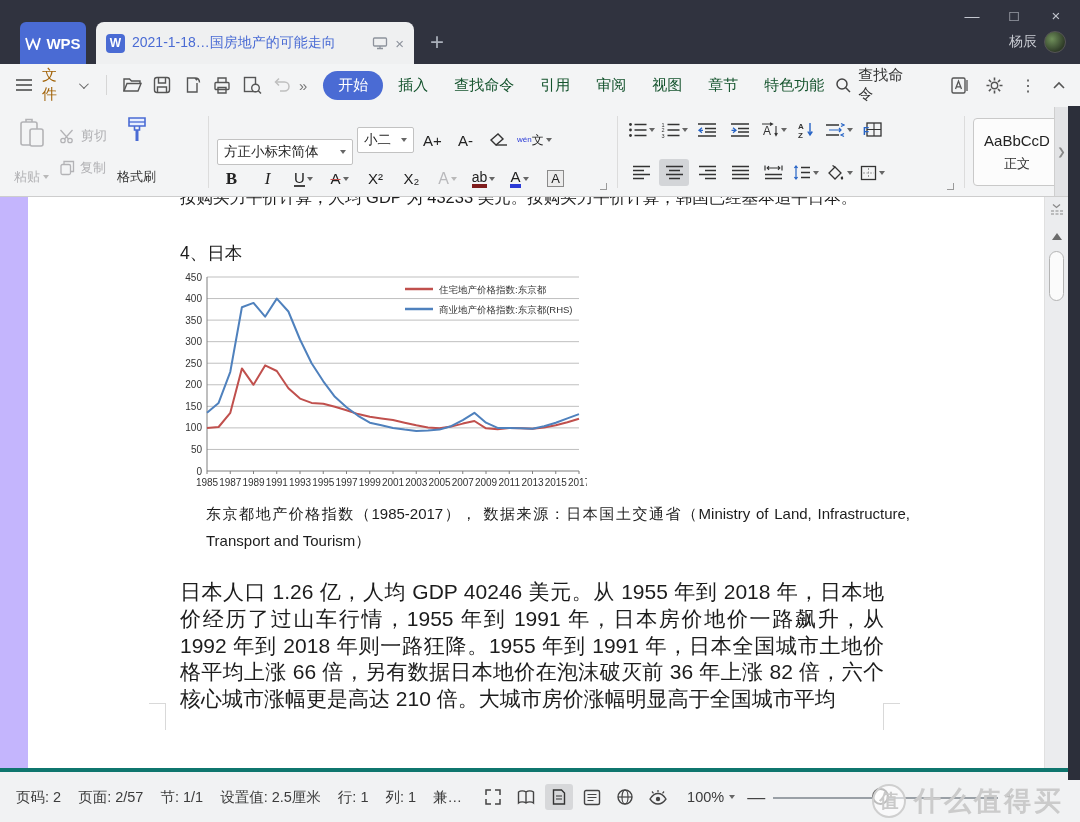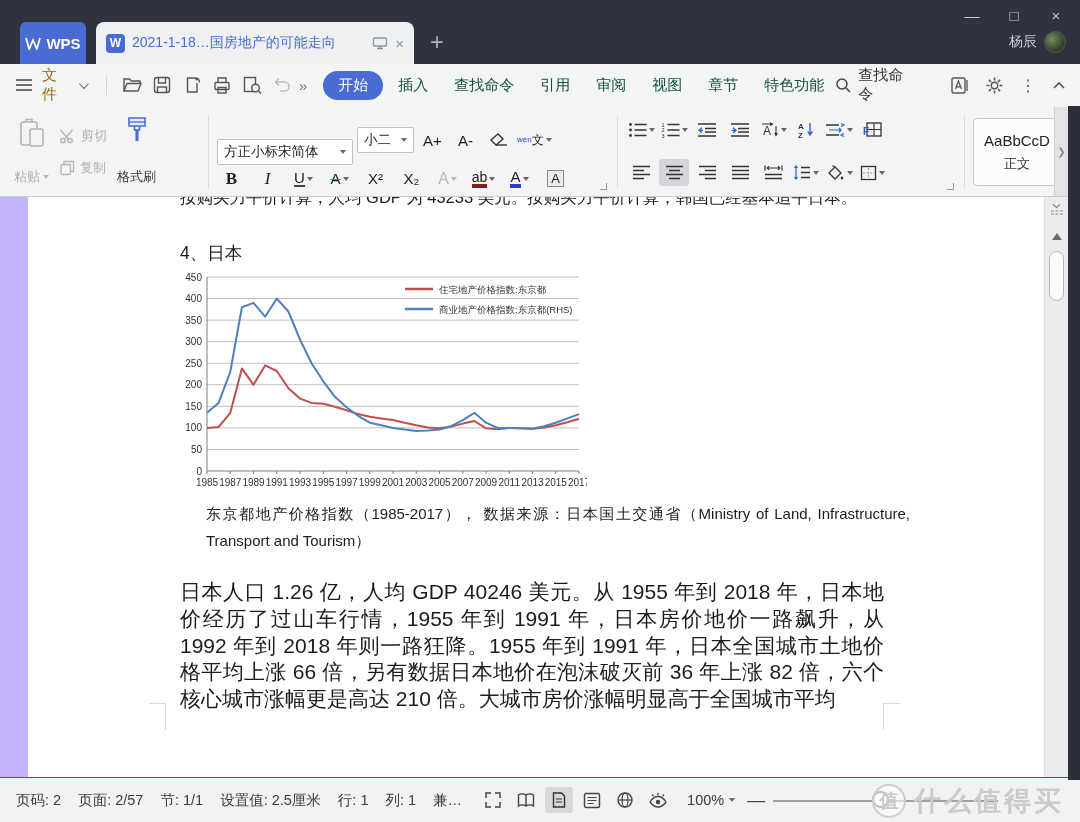--- a/index.html
+++ b/index.html
@@ -93,21 +93,21 @@
   .corner.cl { left:121px; border-top:1px solid #d9d9d9; border-right:1px solid #d9d9d9; }
   .corner.cr { left:855px; border-top:1px solid #d9d9d9; border-left:1px solid #d9d9d9; }
 
   .scrollbar { position:absolute; right:12px; top:0; bottom:0; width:24px; background:#ebecee; border-left:1px solid #e0e0e0; }
   .sb-nav { position:absolute; top:6px; left:4px; }
   .sb-up { position:absolute; top:36px; left:7px; width:0; height:0; border-left:5px solid transparent; border-right:5px solid transparent; border-bottom:7px solid #6b6b6b; }
   .sb-thumb { position:absolute; top:54px; left:4px; width:15px; height:50px; background:#fbfbfb; border:1px solid #b4b4b4; border-radius:8px; }
   .right-edge { position:absolute; top:106px; right:0; width:12px; height:674px; background:#2c2f3a; z-index:8; }
 
   
-  .statusbar { position:absolute; bottom:0; left:0; right:0; height:45px; background:#f1f2f3; border-top:1px solid #0f766e; display:flex; align-items:center; padding:0 16px; font-size:14.5px; color:#3c3c3c; }
+  .statusbar { position:absolute; bottom:0; left:0; right:0; height:54px; background:#f1f2f3; border-top:4px solid #0f766e; display:flex; align-items:center; padding:0 16px; font-size:14.5px; color:#3c3c3c; }
   .st { margin-right:17px; white-space:nowrap; }
   .sicon { width:28px; height:26px; display:flex; align-items:center; justify-content:center; border-radius:3px; margin-right:5px; }
   .sicon.active { background:#d7d8da; }
   .zoomlvl { display:flex; align-items:center; gap:5px; margin:0 12px 0 10px; }
   .zminus { font-size:18px; color:#444; margin-right:8px; }
   .zslider { position:relative; width:225px; height:26px; }
   .ztrack { position:absolute; top:13px; left:0; right:0; height:1.5px; background:#9aa0a6; }
   .zknob { position:absolute; top:4px; left:44%; width:17px; height:17px; border:2px solid #6e6e6e; border-radius:50%; background:#fdfdfd; }
   .zplus { font-size:17px; color:#b9b9b9; margin-left:6px; }
   .watermark { position:absolute; right:16px; bottom:3px; display:flex; align-items:center; gap:8px; z-index:20; pointer-events:none; }

